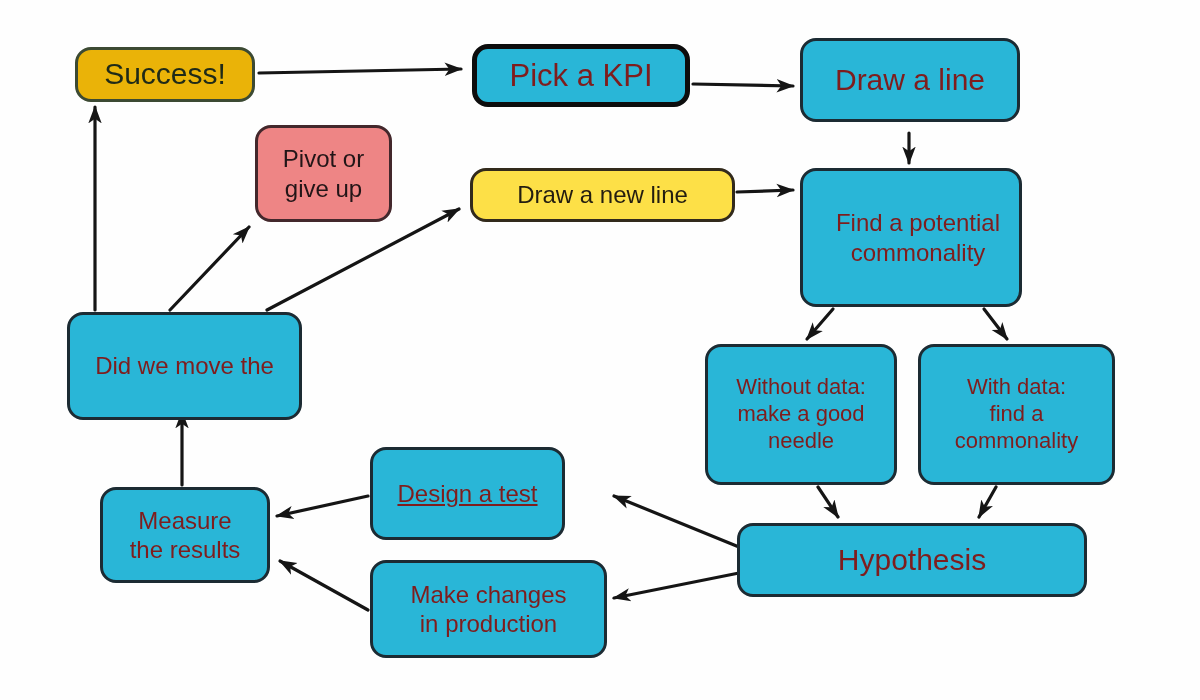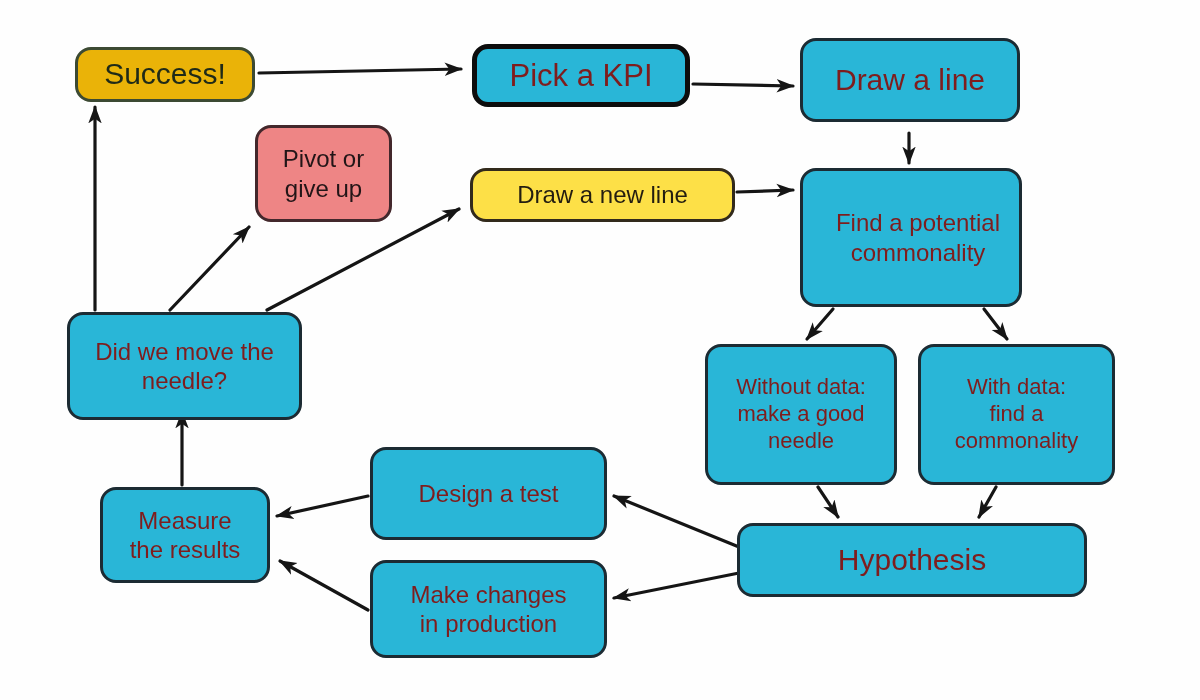--- a/index.html
+++ b/index.html
@@ -73,36 +73,35 @@
     <span class="ln">Draw a new line</span>
   </div>
 
   <div class="node cyan fs29" style="left:800px;top:168px;width:222px;height:139px;padding-left:20px;">
     <span class="ln">Find a potential</span>
     <span class="ln">commonality</span>
   </div>
 
   <div class="node cyan fs29" style="left:67px;top:312px;width:235px;height:108px;">
     <span class="ln">Did we move the</span>
-    <span class="ln">needle?</span>
   </div>
 
   <div class="node cyan fs27" style="left:705px;top:344px;width:192px;height:141px;">
     <span class="ln">Without data:</span>
     <span class="ln">make a good</span>
     <span class="ln">needle</span>
   </div>
 
   <div class="node cyan fs27" style="left:918px;top:344px;width:197px;height:141px;">
     <span class="ln">With data:</span>
     <span class="ln">find a</span>
     <span class="ln">commonality</span>
   </div>
 
-  <div class="node cyan fs29" style="left:370px;top:447px;width:237px;height:93px;">
+  <div class="node cyan fs29" style="left:370px;top:447px;width:195px;height:93px;text-decoration:underline;">
     <span class="ln">Design a test</span>
   </div>
 
   <div class="node cyan fs29" style="left:100px;top:487px;width:170px;height:96px;">
     <span class="ln">Measure</span>
     <span class="ln">the results</span>
   </div>
 
   <div class="node cyan fs30" style="left:737px;top:523px;width:350px;height:74px;">
     <span class="ln">Hypothesis</span>

